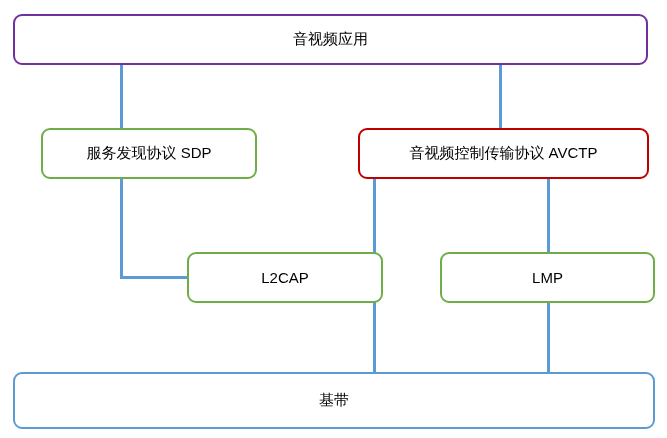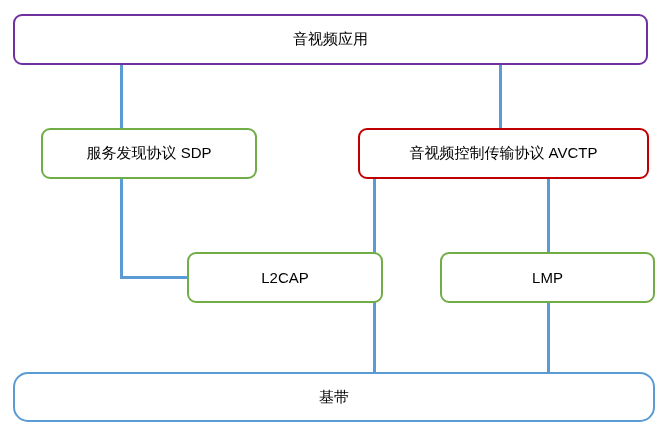--- a/index.html
+++ b/index.html
@@ -19,21 +19,21 @@
   .node-red    { border-color:#C00000; }
   .node-blue   { border-color:#5B9BD5; }
   .edge { position:absolute; background:#5B9BD5; z-index:1; }
 
   
   #n-app      { left:13px;  top:14px;  width:635px; height:51px; }
   #n-sdp      { left:13px;  top:128px; width:216px; height:51px;margin-left:28px; }
   #n-avctp    { left:358px; top:128px; width:291px; height:51px;text-align:center; }
   #n-l2cap    { left:187px; top:252px; width:196px; height:51px; }
   #n-lmp      { left:440px; top:252px; width:215px; height:51px; }
-  #n-baseband { left:13px;  top:372px; width:642px; height:50px;border-radius:15px; }
+  #n-baseband { left:13px;  top:372px; width:642px; height:57px; }
 
   
   #e-app-sdp        { left:120px; top:64px;  width:3px;  height:65px; }
   #e-app-avctp      { left:499px; top:64px;  width:3px;  height:65px; }
   #e-sdp-l2cap-v    { left:120px; top:178px; width:3px;  height:101px; }
   #e-sdp-l2cap-h    { left:120px; top:276px; width:68px; height:3px; }
   #e-avctp-l2cap    { left:373px; top:178px; width:3px;  height:75px; }
   #e-avctp-lmp      { left:547px; top:178px; width:3px;  height:75px; }
   #e-l2cap-baseband { left:373px; top:302px; width:3px;  height:71px; }
   #e-lmp-baseband   { left:547px; top:302px; width:3px;  height:71px; }

